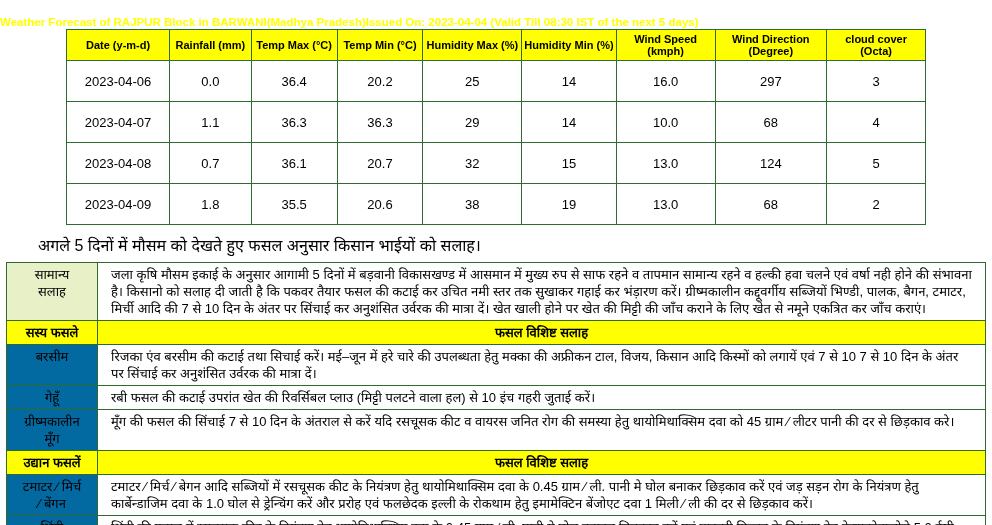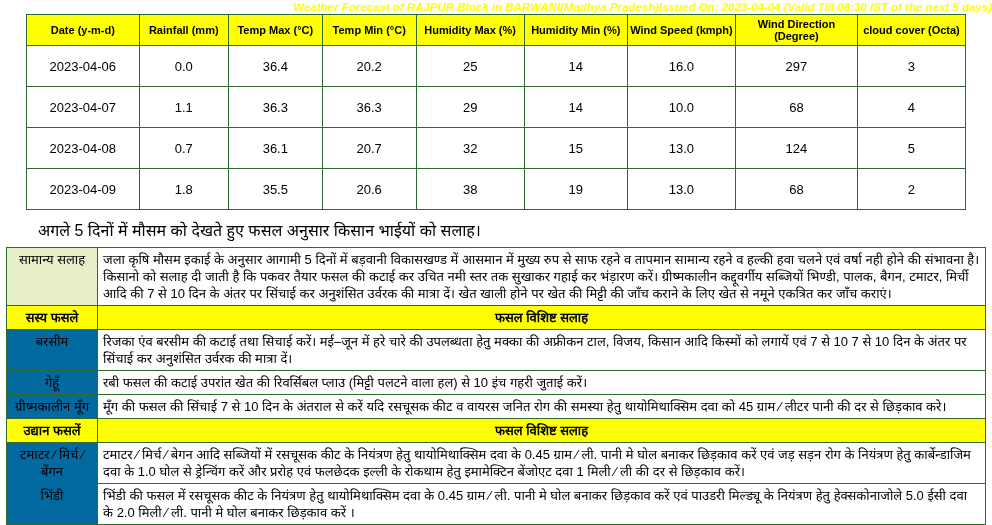--- a/index.html
+++ b/index.html
@@ -7,37 +7,36 @@
     width:992px;height:525px;
     background:#ffffff;
     font-family:"Liberation Sans", sans-serif;
     font-size:12px;
     color:#000;
     overflow:hidden;
   }
   .page{width:992px;height:525px;position:relative;}
 
   .title{
-    text-align:right;
-    font-weight:bold;
-    font-style:italic;
+    text-align:left;
+    font-weight:bold;
     color:#ffff00;
     font-size:11.5px;
     line-height:12px;
-    padding-top:1px;
+    padding-top:16px;
     letter-spacing:0px;
     white-space:nowrap;
     overflow:hidden;
   }
 
   table{border-collapse:collapse;}
 
   
   .forecast{
-    width:940px;
+    width:860px;
     margin:1px auto 0 auto;
     table-layout:fixed;
   }
   .forecast th{
     background:#ffff00;
     border:1px solid #2f6b2f;
     font-size:11px;
     font-weight:bold;
     padding:3px 1px;
     text-align:center;
@@ -61,21 +60,21 @@
   }
 
   
   .adv{
     width:980px;
     margin:0 auto;
     table-layout:fixed;
   }
   .adv td{
     border:1px solid #2f6b2f;
-    padding:3px 5px;
+    padding:3px 13px;
     font-size:13px;
     line-height:17px;
     vertical-align:top;
     color:#000;
   }
   .lbl{
     background:#e8f0c8;
     text-align:center;
     font-size:13px;
     vertical-align:middle;

